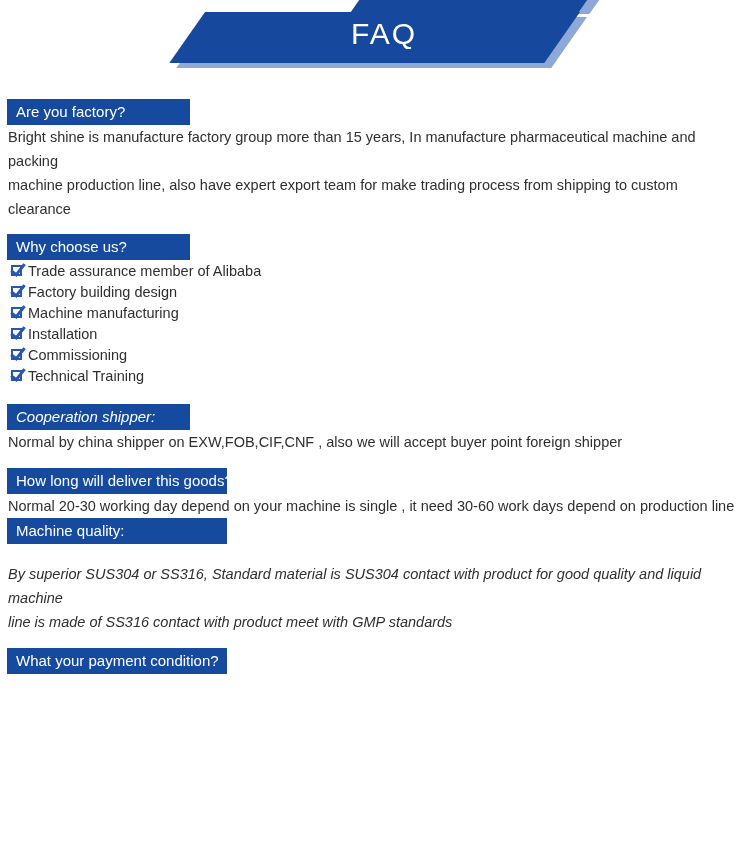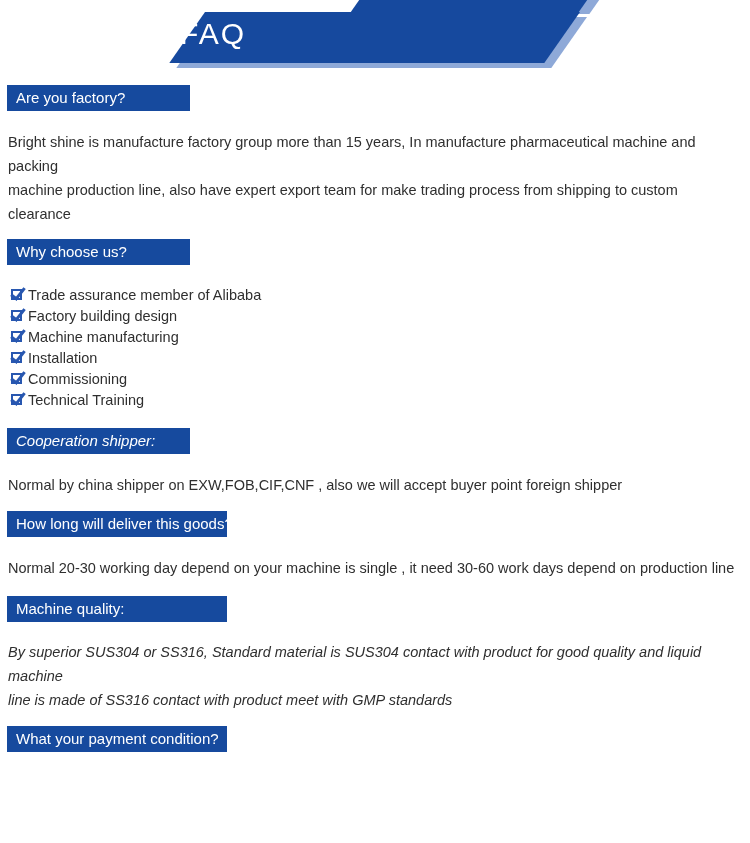--- a/index.html
+++ b/index.html
@@ -13,37 +13,37 @@
   }
 
   
   .banner-area { position:relative; width:750px; height:70px; overflow:hidden; }
   .skew { transform:skewX(-35deg); transform-origin:top left; position:absolute; }
   .strip-shadow { left:402px; top:-44px; width:228px; height:58px; background:#8ea9d8; z-index:1; }
   .strip       { left:390px; top:-44px; width:228px; height:56px; background:#16499e; z-index:2; }
   .banner-shadow { left:212px; top:17px; width:375px; height:51px; background:#8ea9d8; z-index:1; }
   .banner-main   { left:205px; top:12px; width:375px; height:51px; background:#16499e; z-index:2; }
   .banner-title {
-    position:absolute; left:180px; top:17px; width:390px;
-    text-align:left; font-size:30px; letter-spacing:2px;
+    position:absolute; left:189px; top:17px; width:390px;
+    text-align:center; font-size:30px; letter-spacing:2px;
     color:#ffffff; z-index:5;
   }
 
   
   .hbar {
     background:#164a9e; color:#ffffff;
     font-size:15px; line-height:26px; height:26px;
     padding-left:9px; margin-left:7px;
     white-space:nowrap; overflow:hidden;
   }
   .hbar.small { width:183px; }
   .hbar.large { width:220px; }
 
-  .mt-25{margin-top:15px;} .mt-19{margin-top:19px;} .mt-18{margin-top:18px;font-style:italic;}
-  .mt-16{margin-top:16px;} .mt-14{margin-top:14px;} .mt-13{margin-top:13px;}
+  .mt-25{margin-top:29px;} .mt-19{} .mt-18{margin-top:18px;font-style:italic;}
+  .mt-16{} .mt-14{margin-top:14px;} .mt-13{margin-top:13px;}
 
   
   .body-text {
     font-size:14.5px; line-height:24px;
     margin-left:8px; margin-right:8px;
     white-space:pre-line;
     color:#2f2f2f;
   }
 
   

